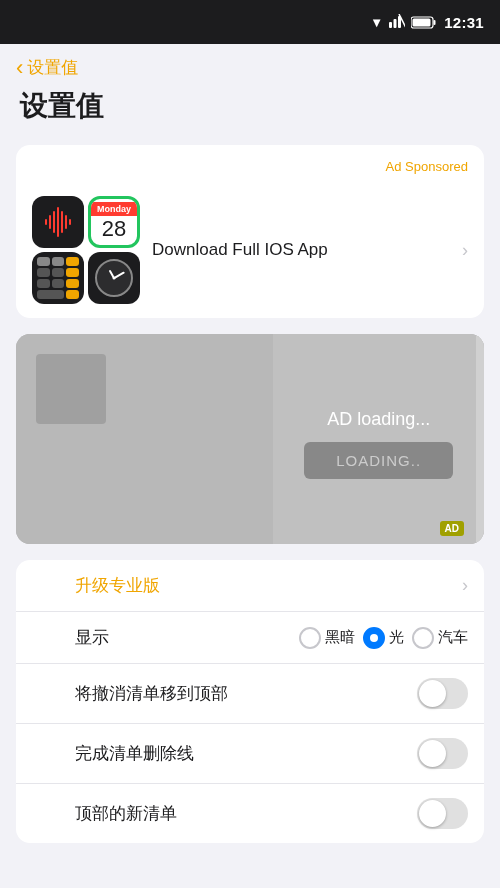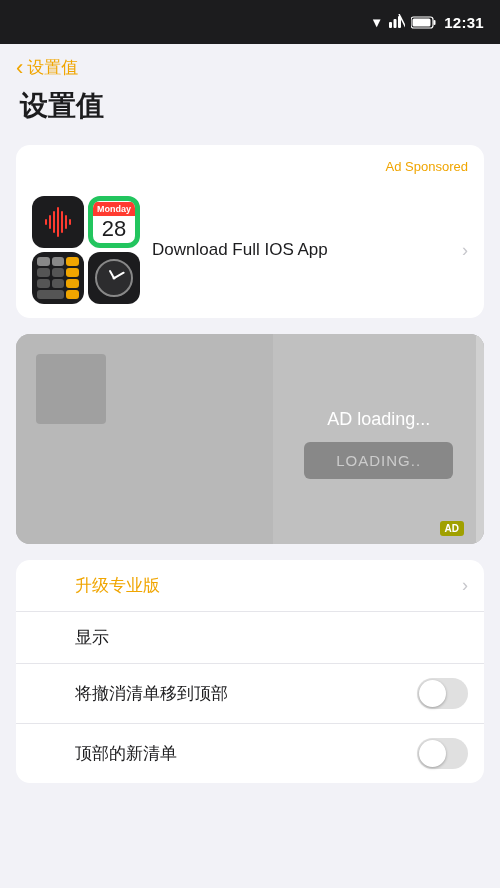--- a/index.html
+++ b/index.html
@@ -123,21 +123,21 @@
       gap: 2px;
       height: 100%;
     }
     .wbar {
       background: #ff3b30;
       border-radius: 2px;
     }
     
     .icon-calendar {
       background: white;
-      border: 5px solid #22c55e;
+      border: 3px solid #22c55e;
       display: flex;
       flex-direction: column;
       align-items: center;
       justify-content: center;
     }
     .cal-header {
       background: #ff3b30;
       width: 100%;
       text-align: center;
       color: white;
@@ -504,29 +504,52 @@
 
     <div class="settings-row">
       <span class="settings-row-label orange">升级专业版</span>
       <div class="settings-row-right">
         <span class="chevron-right">›</span>
       </div>
     </div>
 
     <div class="settings-row">
       <span class="settings-row-label">显示</span>
+      <div class="radio-group settings-row-right">
+
+        <div class="radio-option">
+          <div class="radio-circle"></div>
+          <span class="radio-label">黑暗</span>
+        </div>
+
+        <div class="radio-option">
+          <div class="radio-circle checked"></div>
+          <span class="radio-label">光</span>
+        </div>
+
+        <div class="radio-option">
+          <div class="radio-circle"></div>
+          <span class="radio-label">汽车</span>
+        </div>
+      </div>
     </div>
 
     <div class="settings-row">
       <span class="settings-row-label">将撤消清单移到顶部</span>
       <div class="toggle">
         <div class="toggle-thumb"></div>
       </div>
     </div>
 
+    <div class="settings-row">
+      <span class="settings-row-label">完成清单删除线</span>
+      <div class="toggle">
+        <div class="toggle-thumb"></div>
+      </div>
+    </div>
 
     <div class="settings-row">
       <span class="settings-row-label">顶部的新清单</span>
       <div class="toggle">
         <div class="toggle-thumb"></div>
       </div>
     </div>
 
   </div>
 

